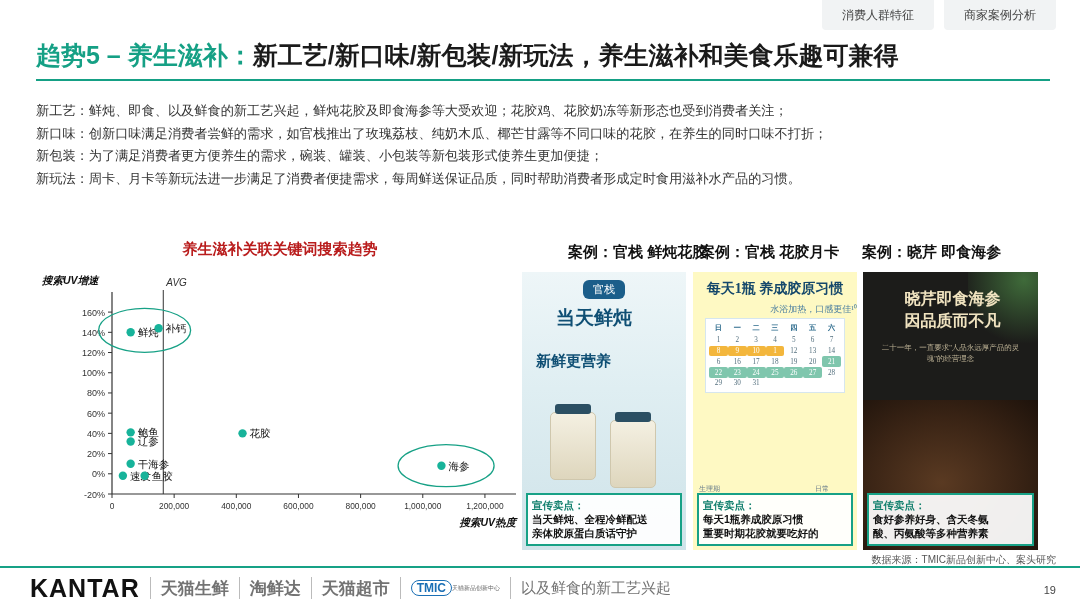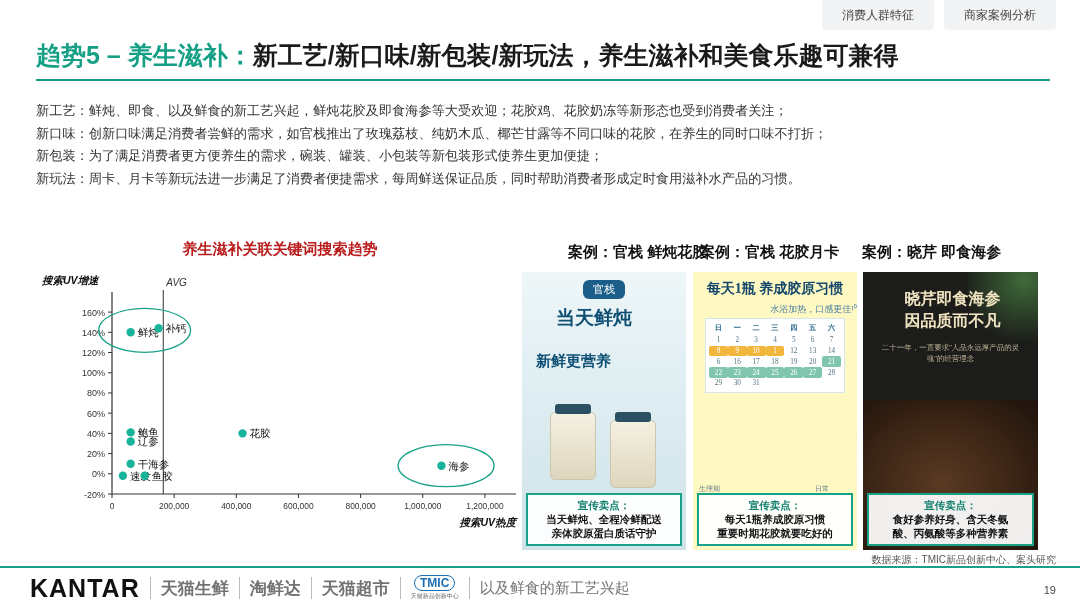--- a/index.html
+++ b/index.html
@@ -65,21 +65,21 @@
     position:absolute; top:272px;
     width:164px; height:278px;
     overflow:hidden;
   }
   .case-card.wide { width:175px; }
   .callout {
     position:absolute; left:4px; right:4px; bottom:4px;
     border:2px solid #17a186; background:rgba(255,255,255,0.93);
     padding:3px 4px 4px; box-sizing:border-box;
     font-size:10.5px; line-height:14px; color:#111; font-weight:bold;
-    text-align:center;
+    text-align:left;
     margin-top:36px;
   }
   .callout .ttl { color:#13806e; }
 
   
   .img-a { position:absolute; inset:0; background:linear-gradient(#eef6f8 0%, #dfeef2 42%, #cfe3e9 100%); }
   .img-a .brand { position:absolute; top:8px; left:50%; transform:translateX(-50%); background:#1b5e8a; color:#fff; font-size:11px; padding:2px 10px; border-radius:6px;}
   .img-a .t1 { position:absolute; top:34px; left:14px; color:#0f4f74; font-size:19px; font-weight:bold; line-height:23px;margin-left:20px;}
   .img-a .t2 { position:absolute; top:80px; left:14px; color:#0f4f74; font-size:15px; font-weight:bold;}
   .jar { position:absolute; bottom:70px; width:44px; height:66px; background:linear-gradient(#f4f0e2,#ded6bd); border:1px solid #cfc7ad; border-radius:5px;}
@@ -102,21 +102,21 @@
   
   .source {
     position:absolute; right:24px; top:553px;
     font-size:10px; color:#555;
   }
   .footer-rule { position:absolute; left:0; right:0; top:566px; height:2px; background:#17a186; }
   .footer { position:absolute; left:0; right:0; top:568px; height:40px; display:flex; align-items:center; }
   .kantar { font-size:25px; font-weight:bold; letter-spacing:1px; color:#111; margin-left:30px; }
   .fsep { width:1px; height:22px; background:#bbb; margin:0 10px; }
   .fitem { font-size:17px; font-weight:bold; color:#737373; }
-  .tmic { display:flex; flex-direction:column; align-items:center; }
+  .tmic { display:flex; flex-direction:row; align-items:center; }
   .tmic .tm1 { font-size:12px; font-weight:bold; color:#1a6fb5; border:1px solid #1a6fb5; border-radius:8px; padding:0 5px;}
   .tmic .tm2 { font-size:6px; color:#666; margin-top:1px;}
   .fitem.plain { font-size:15px; font-weight:normal; }
   .pagenum { position:absolute; right:24px; top:584px; font-size:11px; color:#444; }
 </style>
 </head>
 <body>
 
 <div class="tabs">
   <div class="tab">消费人群特征</div>

